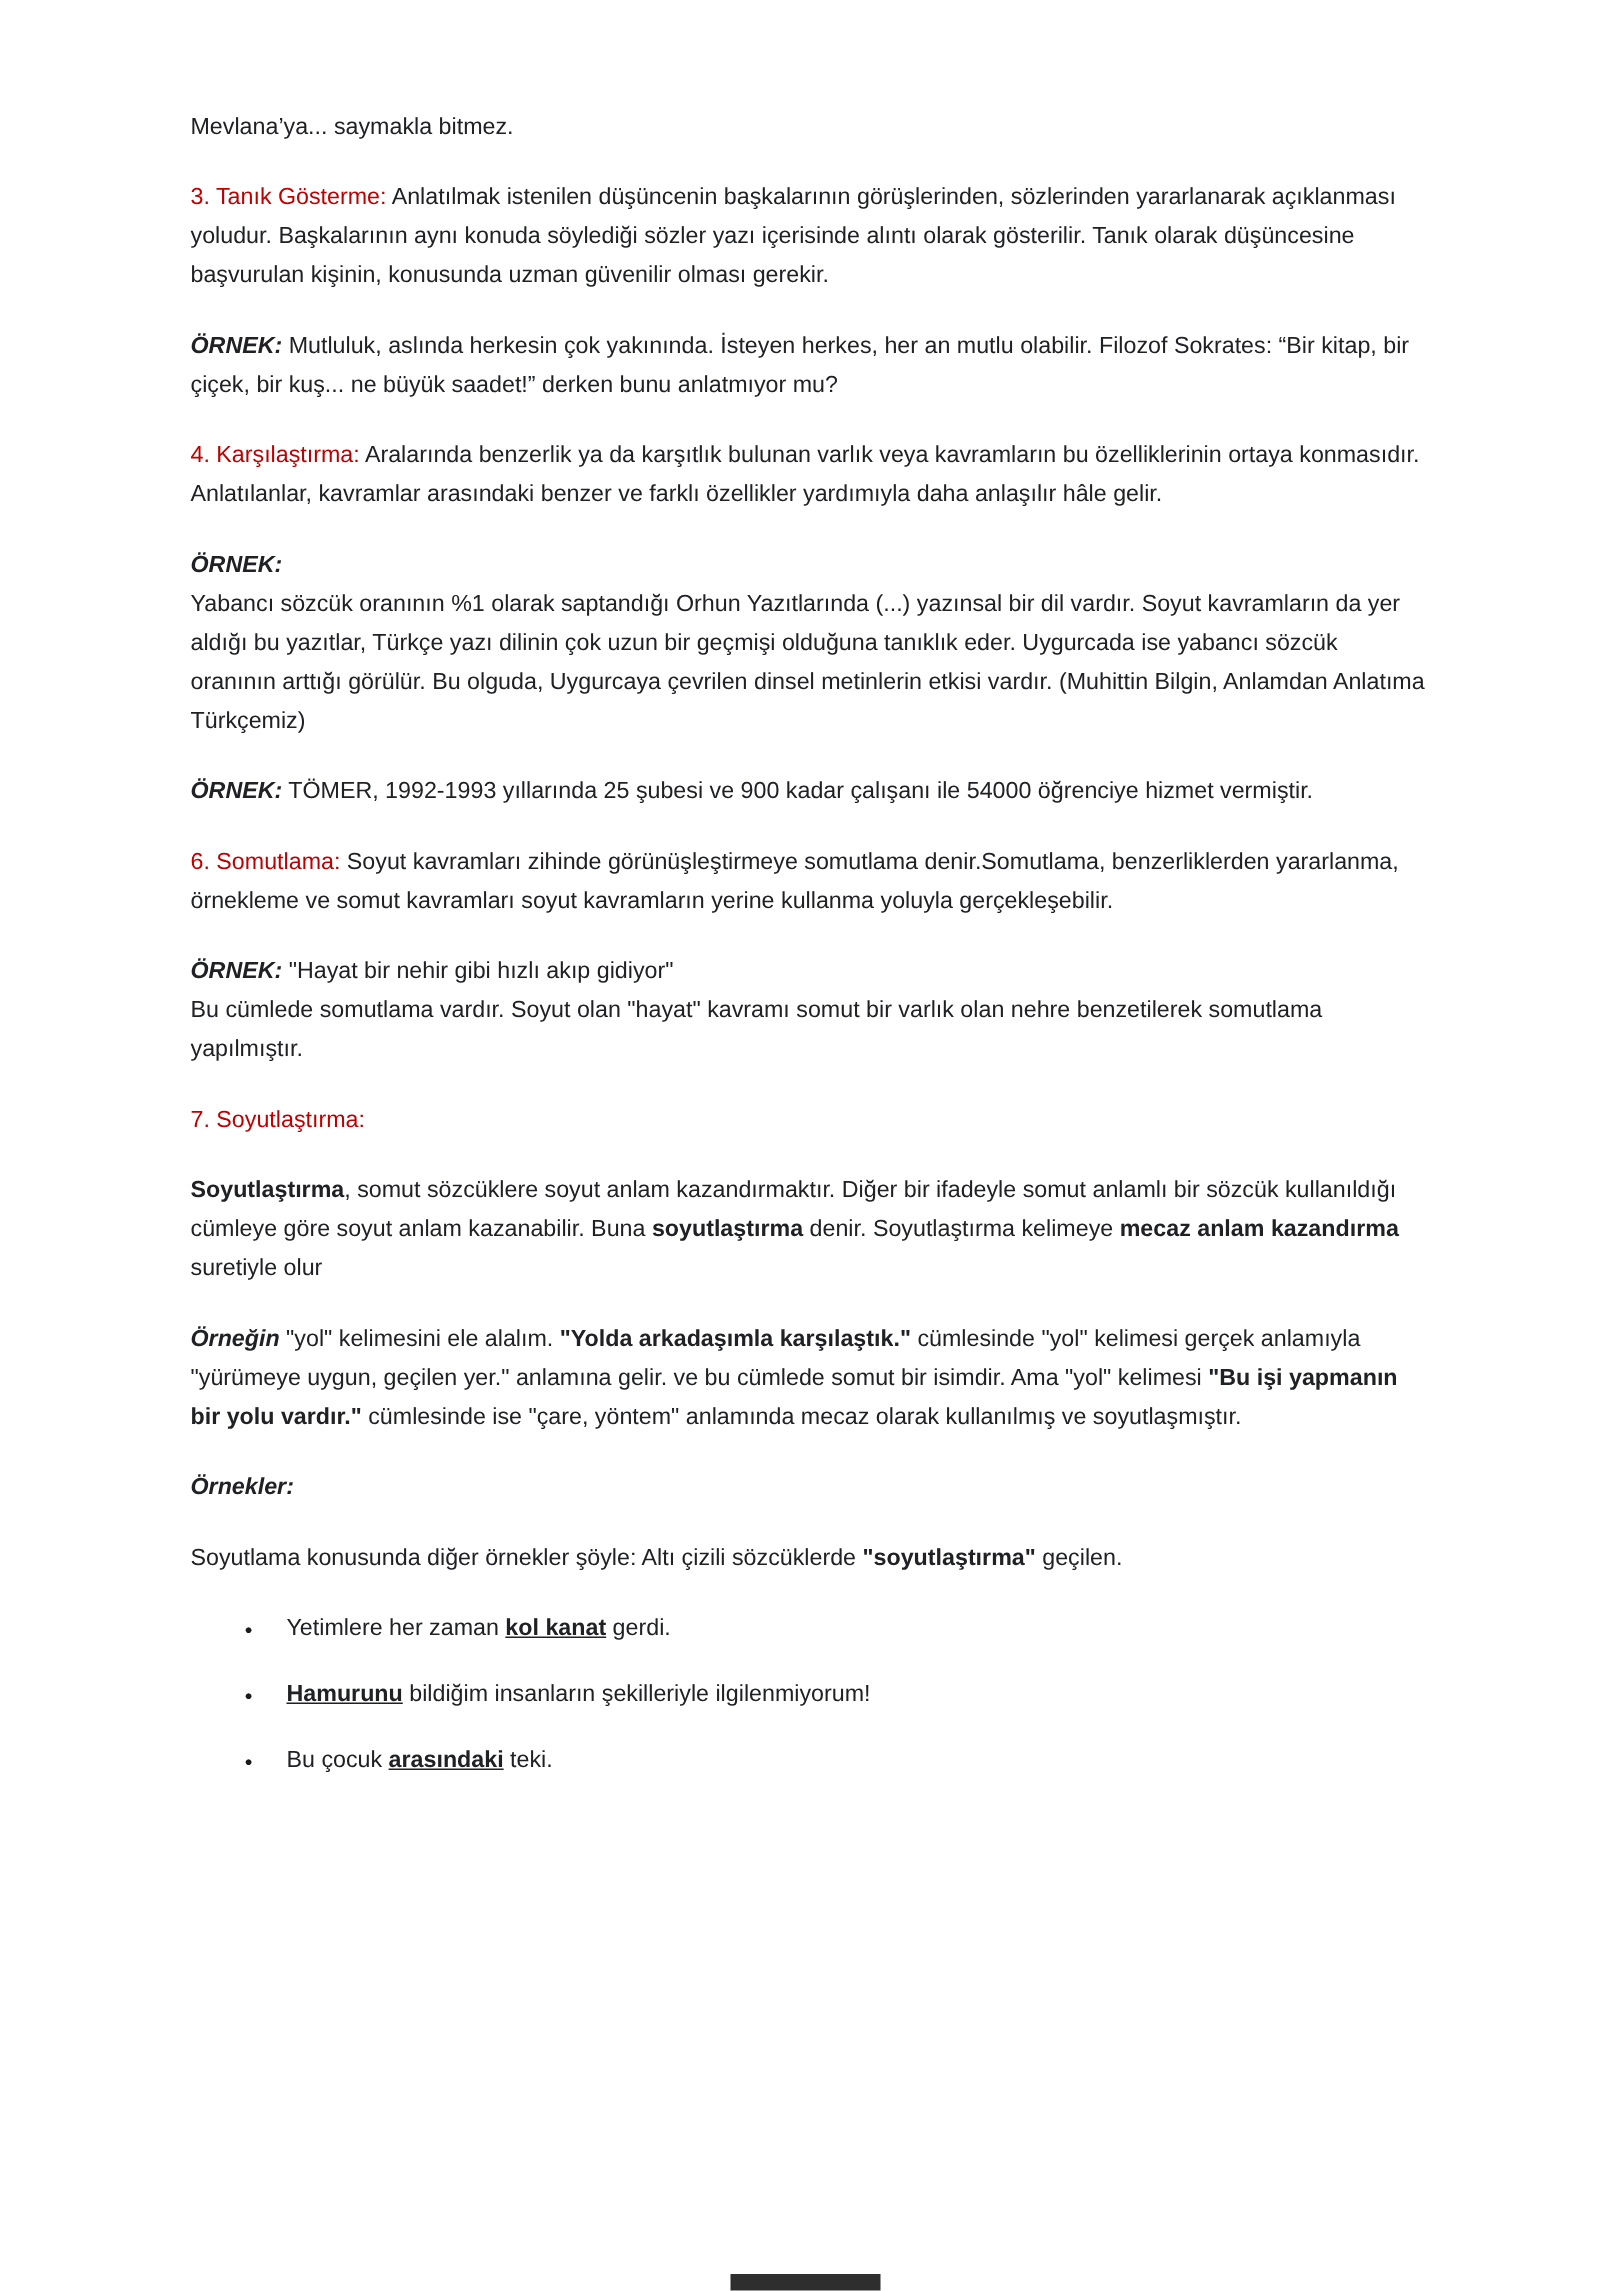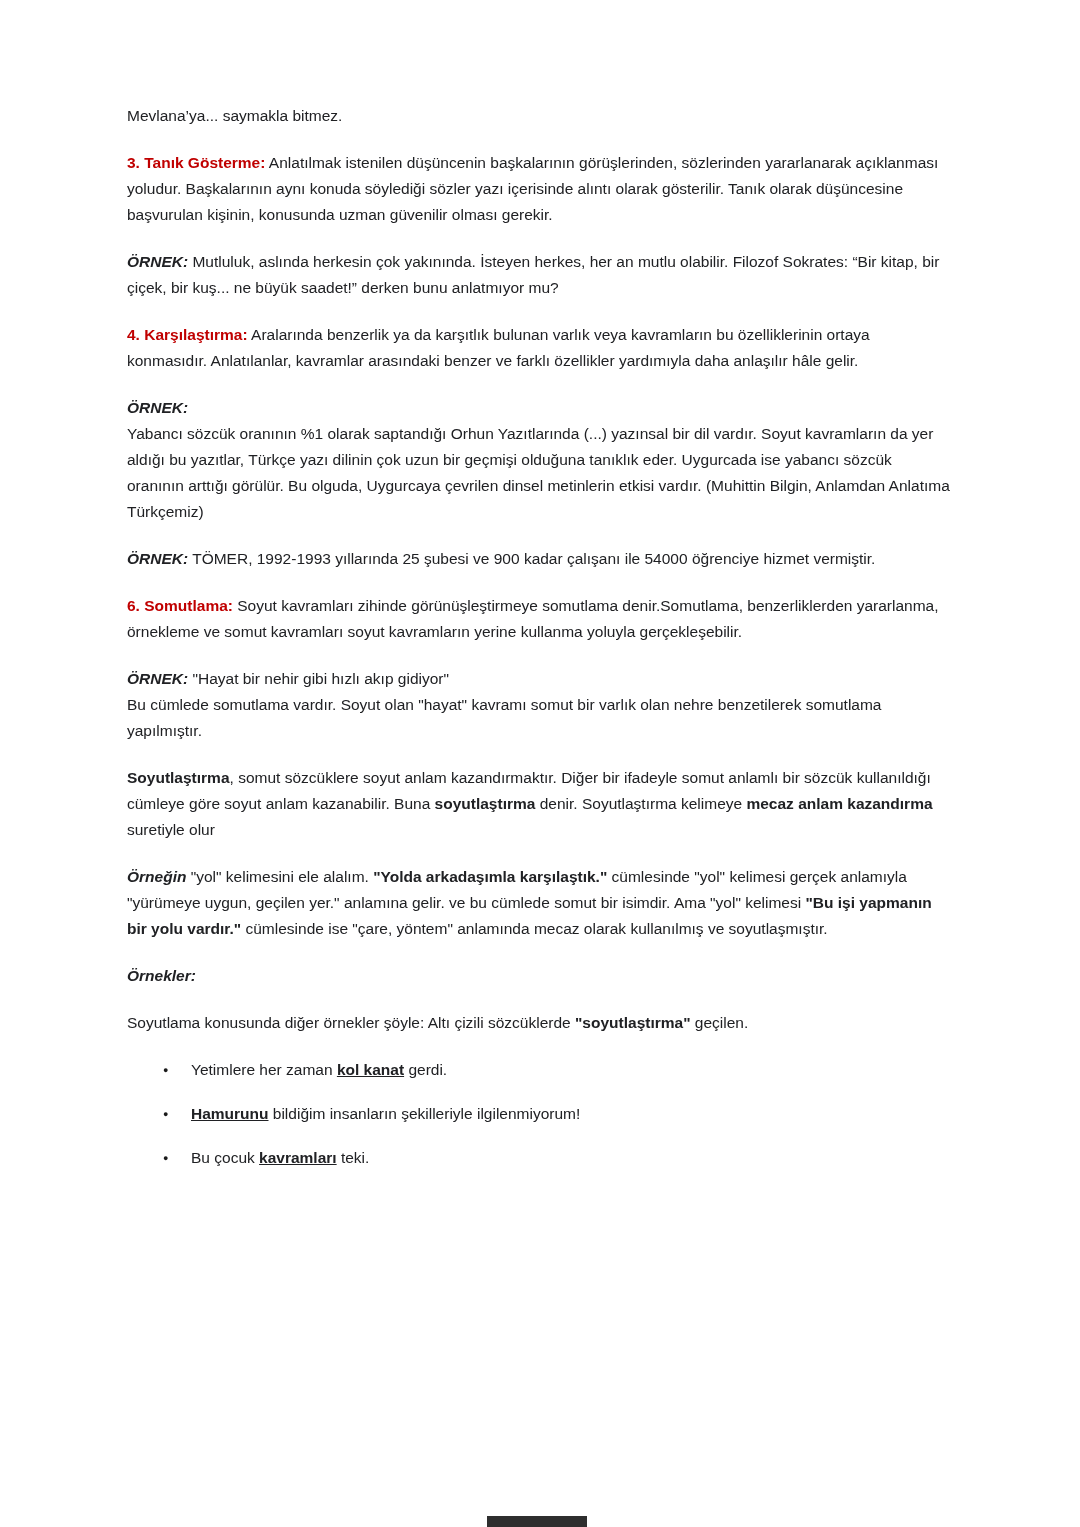--- a/index.html
+++ b/index.html
@@ -16,30 +16,30 @@
     color: var(--body-text, #202124);
   }
   .page {
     position: absolute;
     top: 0; left: 0;
     width: 1080px;
     height: 1527px;
     background: var(--page-bg, #ffffff);
   }
   .content {
-    padding: 103px 128px 0 127px;
+    padding: 72px 128px 0 127px;
     font-size: 15.5px;
     line-height: 26px;
     text-align: left;
   }
   .content p {
     margin: 0 0 21px 0;
   }
   
-  .rb { color: var(--heading-red, #c00000); font-weight: bold; }
+  .rb { color: var(--heading-red, #c00000); font-weight: normal; }
   .b  { font-weight: bold; }
   .bi { font-weight: bold; font-style: italic; }
   .bu { font-weight: bold; text-decoration: underline; text-align: center; }
   
   .content ul {
     list-style: none;
     margin: 2px 0 0 0;
     padding: 0 0 0 36px;
   }
   .content li {
@@ -72,25 +72,26 @@
 <div class="page">
   <div class="content">
       <p><span>Mevlana’ya... saymakla bitmez.</span></p>
       <p><span class="rb">3. Tanık Gösterme:</span><span> Anlatılmak istenilen düşüncenin başkalarının görüşlerinden, sözlerinden yararlanarak açıklanması yoludur. Başkalarının aynı konuda söylediği sözler yazı içerisinde alıntı olarak gösterilir. Tanık olarak düşüncesine başvurulan kişinin, konusunda uzman güvenilir olması gerekir.</span></p>
       <p><span class="bi">ÖRNEK:</span><span> Mutluluk, aslında herkesin çok yakınında. İsteyen herkes, her an mutlu olabilir. Filozof Sokrates: “Bir kitap, bir çiçek, bir kuş... ne büyük saadet!” derken bunu anlatmıyor mu?</span></p>
       <p><span class="rb">4. Karşılaştırma:</span><span> Aralarında benzerlik ya da karşıtlık bulunan varlık veya kavramların bu özelliklerinin ortaya konmasıdır. Anlatılanlar, kavramlar arasındaki benzer ve farklı özellikler yardımıyla daha anlaşılır hâle gelir.</span></p>
       <p><span class="bi">ÖRNEK:</span><br><span>Yabancı sözcük oranının %1 olarak saptandığı Orhun Yazıtlarında (...) yazınsal bir dil vardır. Soyut kavramların da yer aldığı bu yazıtlar, Türkçe yazı dilinin çok uzun bir geçmişi olduğuna tanıklık eder. Uygurcada ise yabancı sözcük oranının arttığı görülür. Bu olguda, Uygurcaya çevrilen dinsel metinlerin etkisi vardır. (Muhittin Bilgin, Anlamdan Anlatıma Türkçemiz)</span></p>
       <p><span class="bi">ÖRNEK:</span><span> TÖMER, 1992-1993 yıllarında 25 şubesi ve 900 kadar çalışanı ile 54000 öğrenciye hizmet vermiştir.</span></p>
       <p><span class="rb">6. Somutlama:</span><span> Soyut kavramları zihinde görünüşleştirmeye somutlama denir.Somutlama, benzerliklerden yararlanma, örnekleme ve somut kavramları soyut kavramların yerine kullanma yoluyla gerçekleşebilir.</span></p>
       <p><span class="bi">ÖRNEK:</span><span> "Hayat bir nehir gibi hızlı akıp gidiyor"</span><br><span>Bu cümlede somutlama vardır. Soyut olan "hayat" kavramı somut bir varlık olan nehre benzetilerek somutlama yapılmıştır.</span></p>
+      <p><span class="rb">7. Soyutlaştırma:</span></p>
       <p><span class="b">Soyutlaştırma</span><span>, somut sözcüklere soyut anlam kazandırmaktır. Diğer bir ifadeyle  somut anlamlı bir sözcük kullanıldığı cümleye göre soyut anlam kazanabilir. Buna </span><span class="b">soyutlaştırma</span><span> denir. Soyutlaştırma kelimeye </span><span class="b">mecaz anlam kazandırma</span><span> suretiyle olur</span></p>
       <p><span class="bi">Örneğin</span><span> "yol" kelimesini ele alalım. </span><span class="b">"Yolda arkadaşımla karşılaştık."</span><span> cümlesinde "yol" kelimesi gerçek anlamıyla "yürümeye uygun, geçilen yer." anlamına gelir. ve bu cümlede somut bir isimdir. Ama "yol" kelimesi </span><span class="b">"Bu işi yapmanın bir yolu vardır."</span><span> cümlesinde ise "çare, yöntem" anlamında  mecaz olarak kullanılmış ve soyutlaşmıştır.</span></p>
       <p><span class="bi">Örnekler:</span></p>
       <p><span>Soyutlama konusunda diğer örnekler şöyle: Altı çizili sözcüklerde </span><span class="b">"soyutlaştırma"</span><span> geçilen.</span></p>
       <ul>
         <li><span>Yetimlere her zaman </span><span class="bu">kol kanat</span><span> gerdi.</span></li>
         <li><span class="bu">Hamurunu</span><span> bildiğim insanların şekilleriyle ilgilenmiyorum!</span></li>
-        <li><span>Bu çocuk </span><span class="bu">kavramları</span><span> teki.</span></li>
+        <li><span>Bu çocuk </span><span class="bu">arasındaki</span><span> teki.</span></li>
       </ul>
     </div>
 </div>
 
 <div class="next-page-edge"></div>
 
 </body></html>

